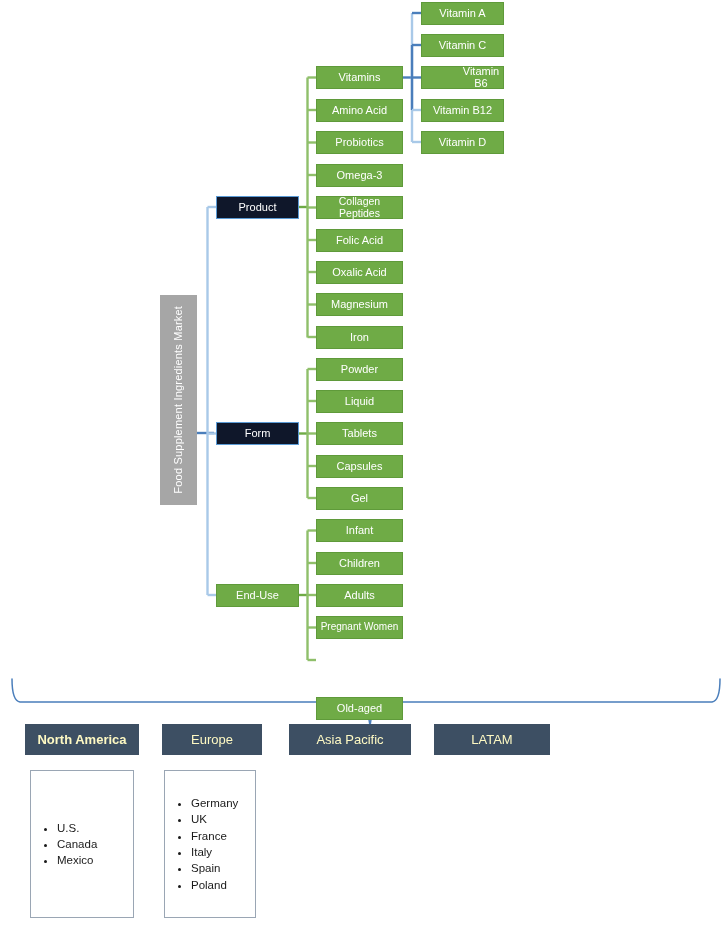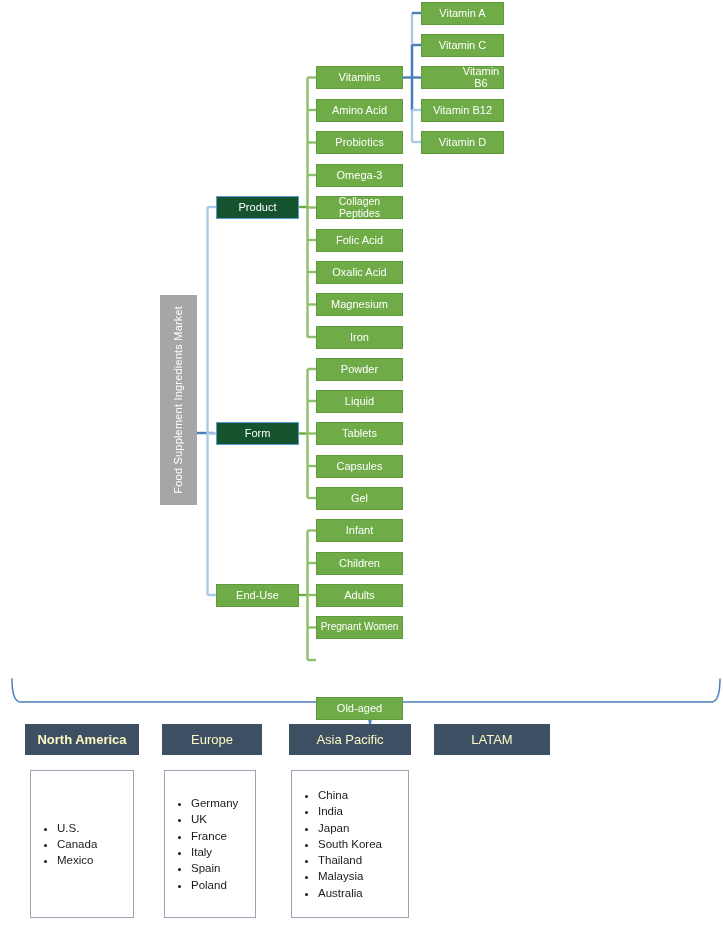--- a/index.html
+++ b/index.html
@@ -7,21 +7,21 @@
        font-family:"Liberation Sans","DejaVu Sans",sans-serif;
        -webkit-font-smoothing:antialiased;}
   #canvas{position:absolute;left:0;top:0;width:723px;height:931px;}
 
   
   .node{position:absolute;box-sizing:border-box;display:flex;
         align-items:center;justify-content:center;text-align:center;
         color:#ffffff;line-height:1.05;z-index:5;}
 
   .green{background:#6fab46;border:1px solid #5f9a3a;font-size:11px;}
-  .blue{background:#14532d;border:1px solid #5b9bd5;font-size:11px;}
+  .blue{background:#0f172a;border:1px solid #5b9bd5;font-size:11px;}
   .green-cat{background:#6fab46;border:1px solid #5f9a3a;font-size:11px;}
 
   .root{background:#a6a6a6;border:1px solid #a6a6a6;}
   .root span{display:block;transform:rotate(-90deg);white-space:nowrap;
              font-size:11px;color:#ffffff;letter-spacing:.2px;}
 
   
   .reg-head{position:absolute;box-sizing:border-box;background:#3d4f63;
             border:1px solid #3d4f63;color:#fef9c3;display:flex;
             align-items:center;justify-content:center;font-size:13px;z-index:5;}
@@ -152,27 +152,16 @@
     <ul>
       <li>Germany</li>
       <li>UK</li>
       <li>France</li>
       <li>Italy</li>
       <li>Spain</li>
       <li>Poland</li>
     </ul>
   </div>
 
-  <div class="reg-body" style="left:291px;top:770px;width:118px;height:148px;">
-    <ul>
-      <li>China</li>
-      <li>India</li>
-      <li>Japan</li>
-      <li>South Korea</li>
-      <li>Thailand</li>
-      <li>Malaysia</li>
-      <li>Australia</li>
-    </ul>
-  </div>
 
 
 
 </div>
 
 </body></html>

